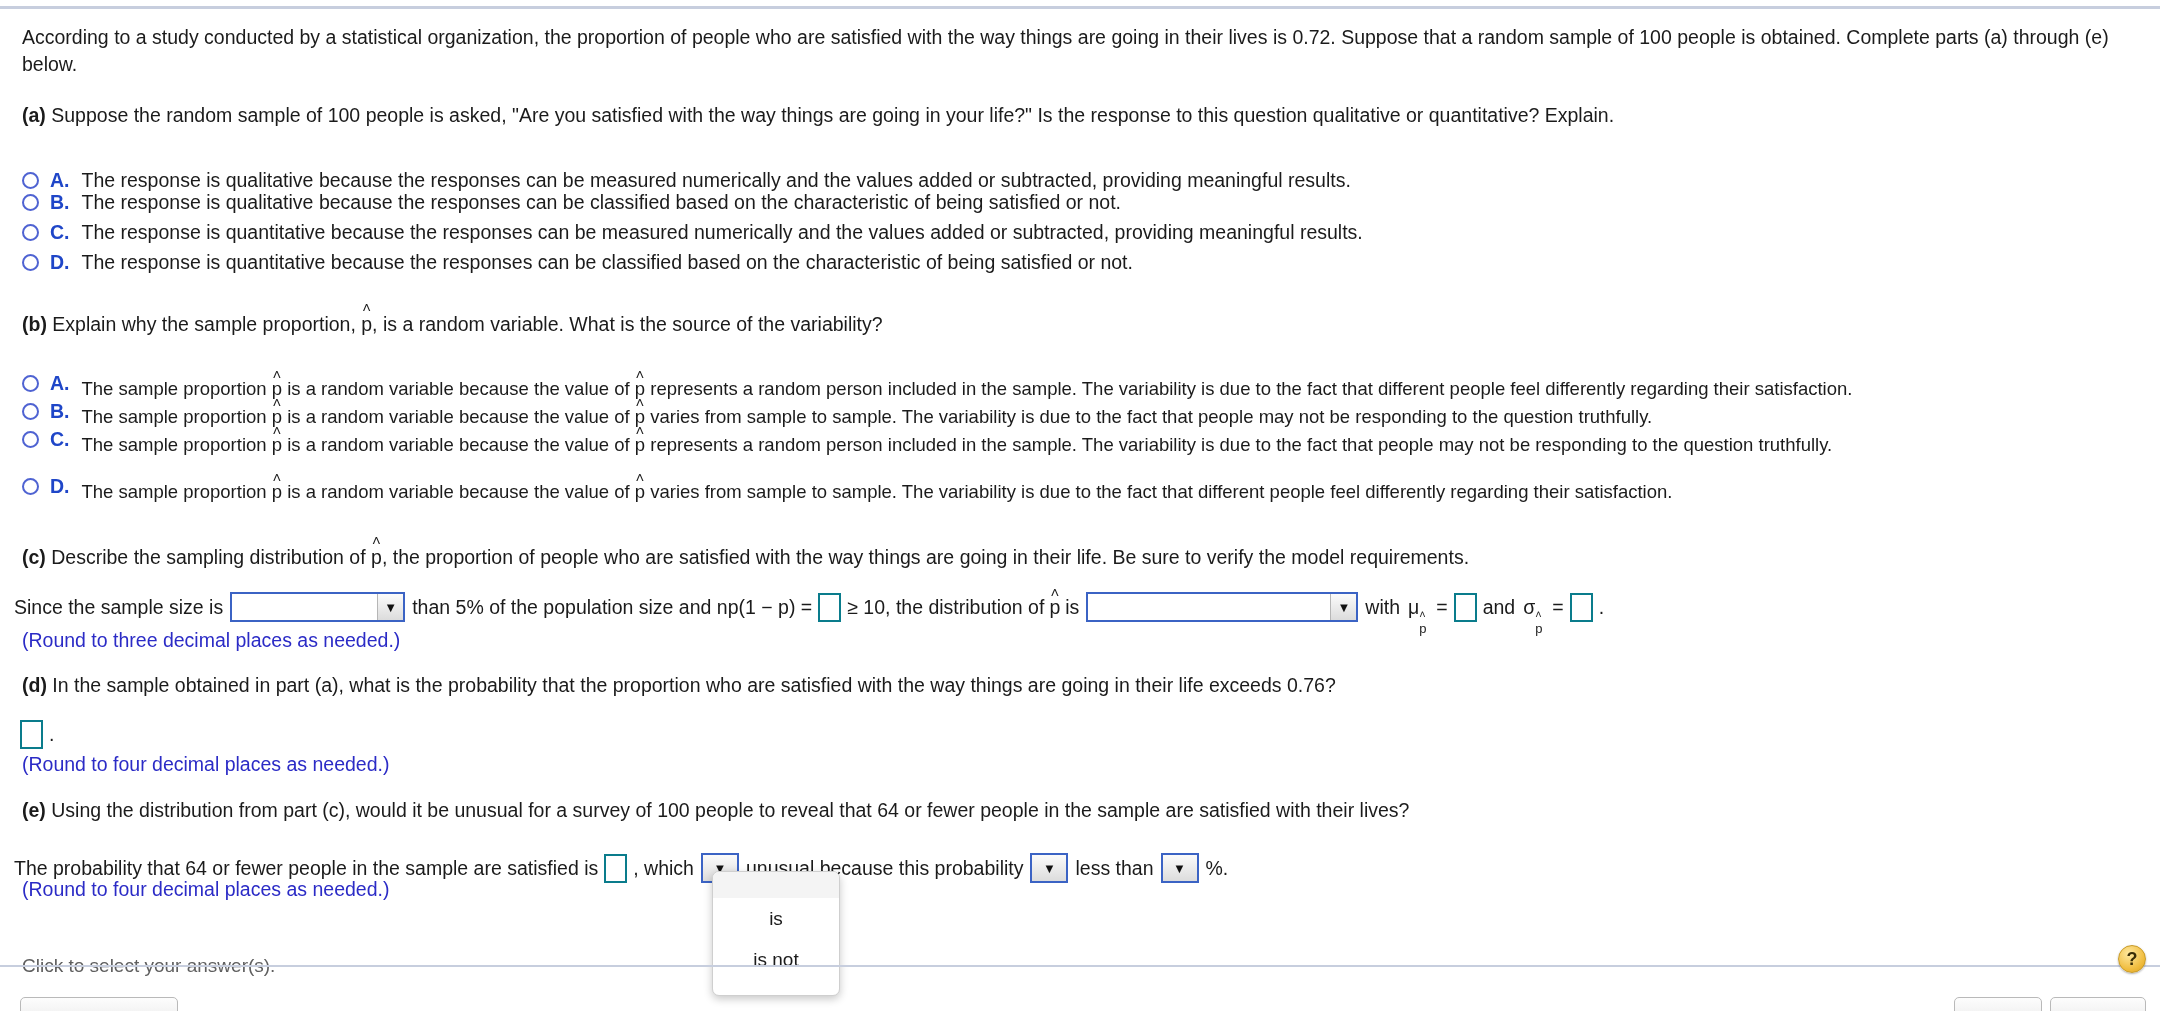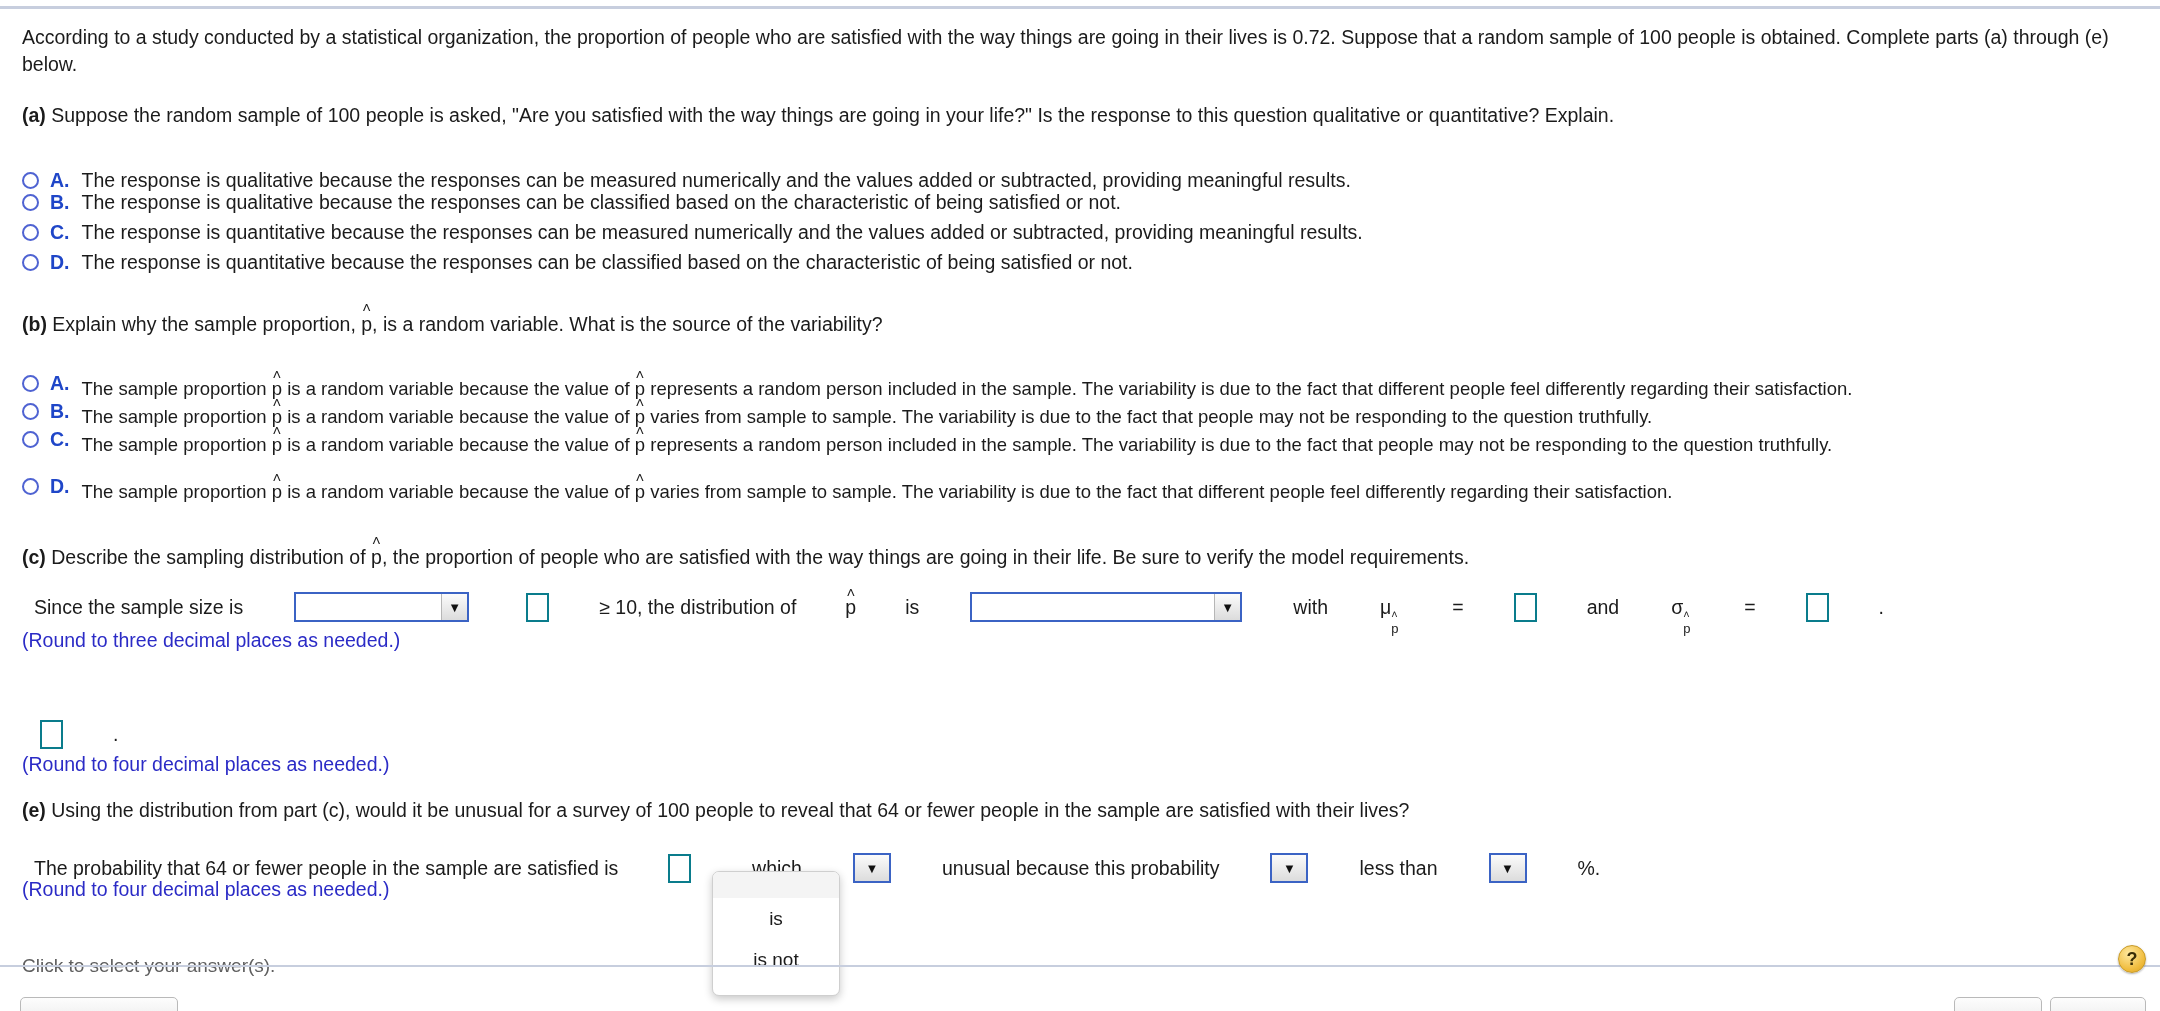--- a/index.html
+++ b/index.html
@@ -58,21 +58,21 @@
 
   
   .phat { position: relative; display: inline-block; padding-top: 0; }
   .phat > .hat {
     position: absolute; left: 50%; top: -11px;
     transform: translateX(-50%);
     font-size: 15px; line-height: 1;
   }
 
   
-  .frow { position: absolute; left: 34px; display: flex; align-items: center; white-space: nowrap; gap: 44px; }
+  .frow { position: absolute; left: 14px; display: flex; align-items: center; white-space: nowrap; }
 
   .dd {
     display: inline-flex; align-items: stretch; justify-content: flex-end;
     border: 2px solid #3b63c4;
     background: #fff;
     height: 30px;
     vertical-align: middle;
     margin: 0 7px;
   }
   .dd-wide { width: 175px; }
@@ -210,40 +210,45 @@
   <div class="qline" style="top:530px;">
     <span class="part-label">(c)</span>
     <span>Describe the sampling distribution of </span><span class="phat"><span class="hat">˄</span><span>p</span></span><span>, the proportion of people who are satisfied with the way things are going in their life. Be sure to verify the model requirements.</span>
   </div>
 
   <div class="frow" style="top:578px;">
     <span>Since the sample size is</span>
     <span class="dd dd-wide">
       <span class="arrow">▼</span>
     </span>
+    <span>than 5% of the population size and np(1 − p) =</span>
     <span class="tbox"></span>
     <span>≥ 10, the distribution of</span>
     <span class="phat" style="margin:0 5px;"><span class="hat">˄</span><span>p</span></span>
     <span>is</span>
     <span class="dd dd-xwide">
       <span class="arrow">▼</span>
     </span>
     <span>with</span>
     <span style="margin-left:8px;"><span>μ</span><span class="subphat"><span class="hat">˄</span><span class="pl">p</span></span></span>
     <span style="margin-left:8px;">=</span>
     <span class="tbox"></span>
     <span>and</span>
     <span style="margin-left:8px;"><span>σ</span><span class="subphat"><span class="hat">˄</span><span class="pl">p</span></span></span>
     <span style="margin-left:8px;">=</span>
     <span class="tbox"></span>
     <span>.</span>
   </div>
 
   <div class="qline hint" style="top:613px;">(Round to three decimal places as needed.)</div>
 
+  <div class="qline" style="top:658px;">
+    <span class="part-label">(d)</span>
+    <span>In the sample obtained in part (a), what is the probability that the proportion who are satisfied with the way things are going in their life exceeds 0.76?</span>
+  </div>
 
   <div class="frow" style="top:706px;">
     <span class="tbox"></span>
     <span>.</span>
   </div>
 
   <div class="qline hint" style="top:737px;">(Round to four decimal places as needed.)</div>
 
   <div class="qline" style="top:783px;">
     <span class="part-label">(e)</span>

